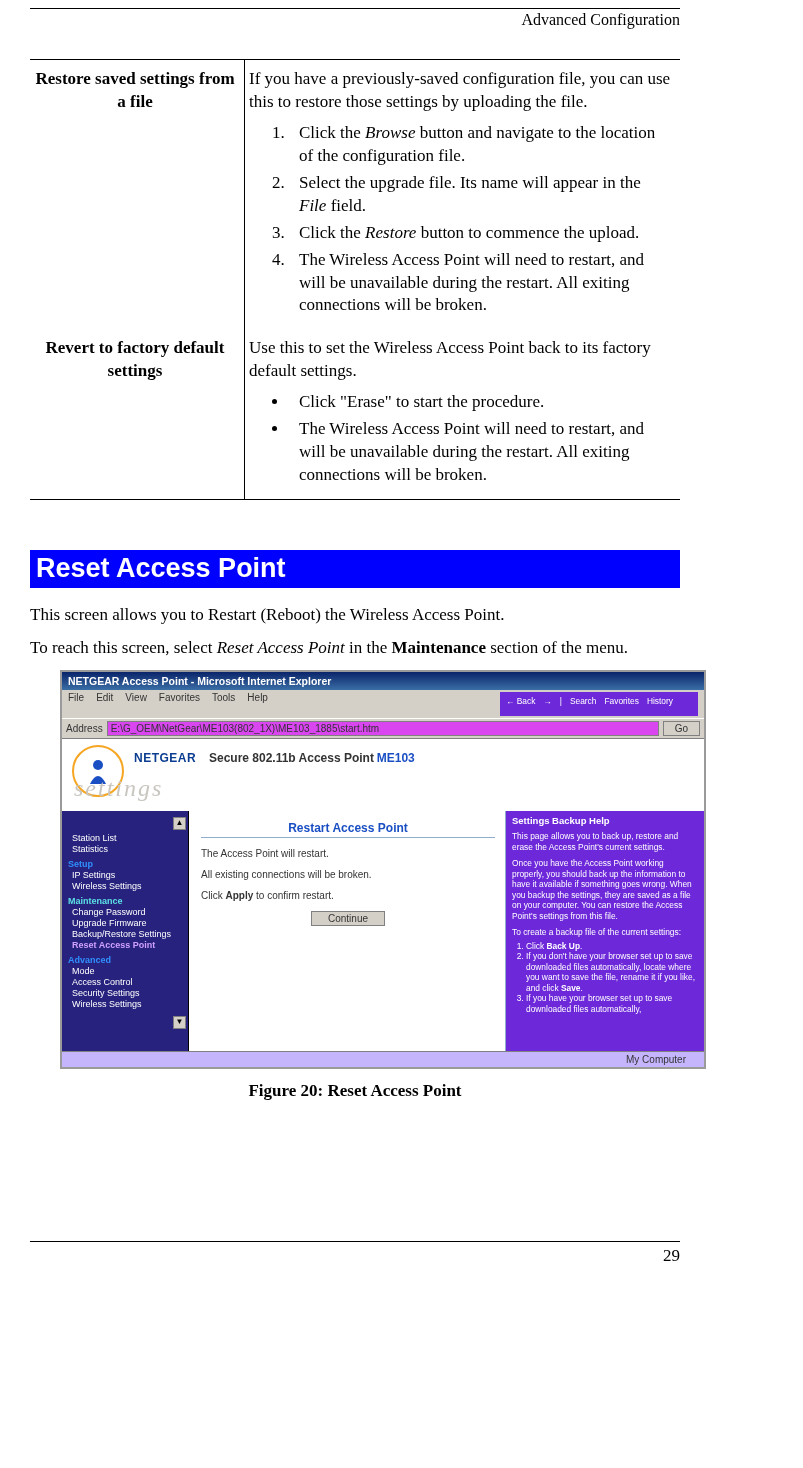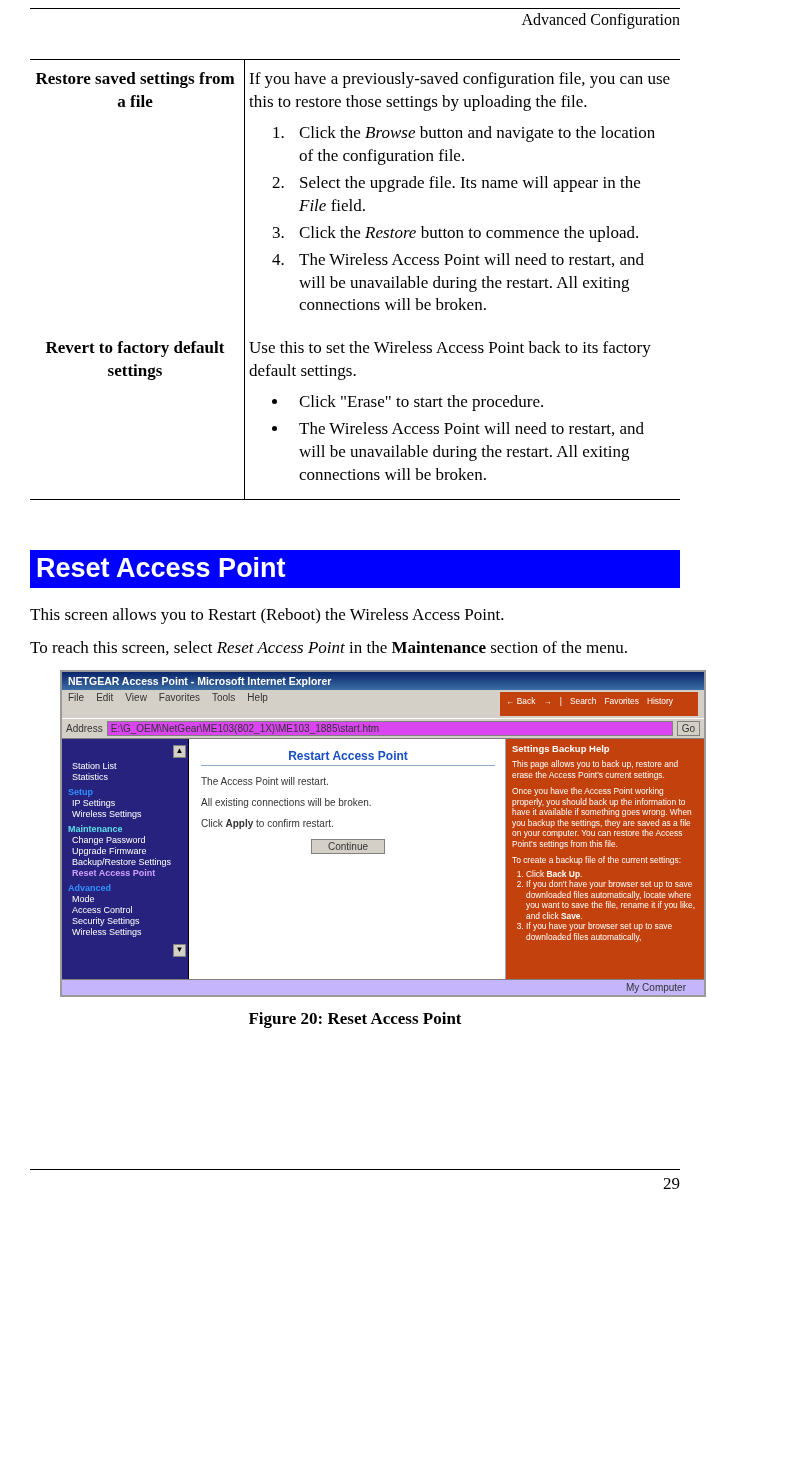--- a/index.html
+++ b/index.html
@@ -118,21 +118,21 @@
     flex:1;
     background:#d946ef;
     border:1px solid #808080;
     padding:1px 3px;
     margin:0 4px;
     overflow:hidden;
     white-space:nowrap;
   }
   .mock .addr .go {
     border:1px solid #808080;
-    padding:1px 4px;
+    padding:1px 11px;
     background:#d4d0c8;
   }
   .mock .brand {
     background:#fff;
     padding:6px 10px 14px 10px;
     display:flex;
     align-items:center;
     gap:10px;
   }
   .mock .brand .logo {
@@ -199,21 +199,21 @@
   .mock .center .btn {
     display:inline-block;
     border:1px solid #808080;
     background:#d4d0c8;
     padding:1px 16px;
     font-size:10px;
     margin-top:10px;
   }
   .mock .right {
     width:186px;
-    background:#c2410c;
+    background:#6d28d9;
     color:#fff;
     font-size:8.4px;
     padding:4px 6px 10px 6px;
     line-height:1.25;
   }
   .mock .right .h { font-weight:bold; font-size:9.5px; margin-bottom:4px; }
   .mock .right ol { margin:3px 0 0 14px; padding:0;}
   .mock .status {
     background:#c4b5fd;
     border-top:1px solid #808080;
@@ -303,20 +303,36 @@
           <span>Search</span>
           <span>Favorites</span>
           <span>History</span>
         </span>
       </div>
       <div class="addr">
         <span>Address</span>
         <span class="field">E:\G_OEM\NetGear\ME103(802_1X)\ME103_1885\start.htm</span>
         <span class="go">Go</span>
       </div>
+      <div class="brand">
+        <div class="logo">
+          <svg viewBox="0 0 34 34">
+              <circle cx="17" cy="11" r="5" fill="#1a4fc4"></circle>
+              <path d="M9 30 Q17 14 25 30 Z" fill="#1a4fc4"></path>
+            </svg>
+        </div>
+        <div>
+          <div>
+            <span class="ng">NETGEAR</span>
+            <span class="sp">Secure 802.11b Access Point</span>
+            <span class="model">ME103</span>
+          </div>
+          <div class="settings-word">settings</div>
+        </div>
+      </div>
       <div class="content">
         <div class="sidebar">
           <div class="scroll">▲</div>
           <div class="item">Station List</div>
           <div class="item">Statistics</div>
           <div class="catA">Setup</div>
           <div class="item">IP Settings</div>
           <div class="item">Wireless Settings</div>
           <div class="catM">Maintenance</div>
           <div class="item">Change Password</div>

